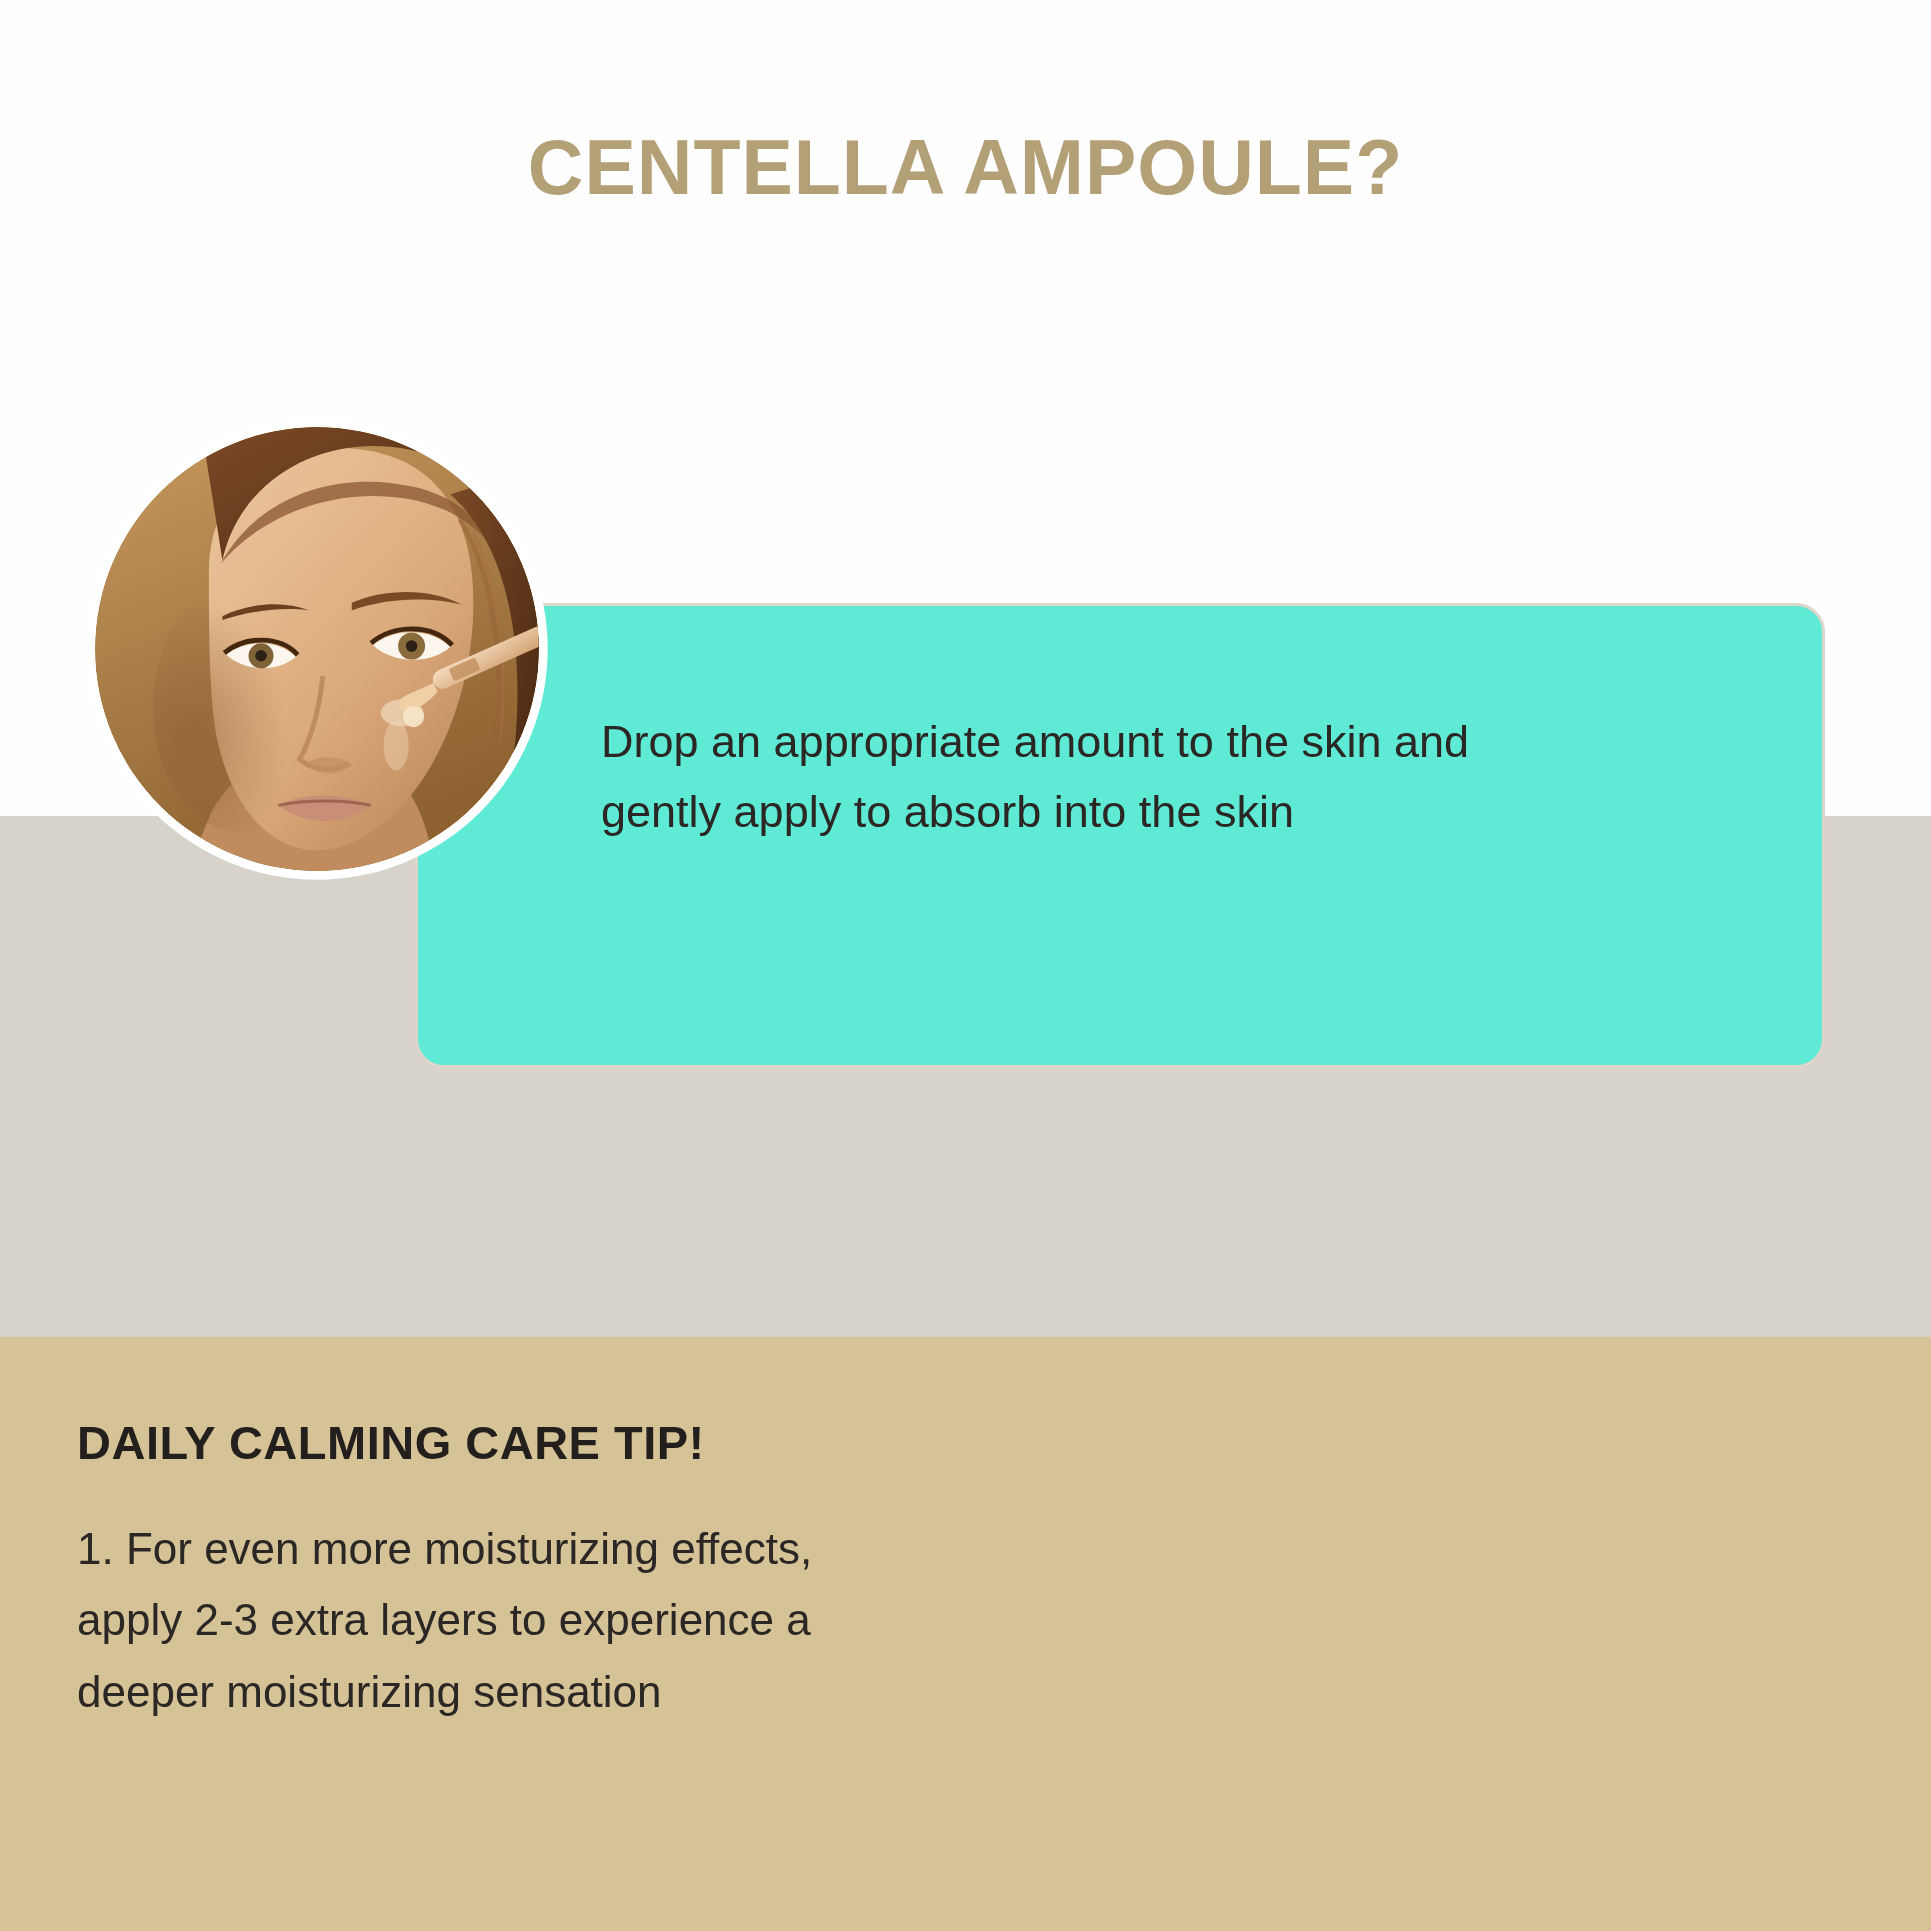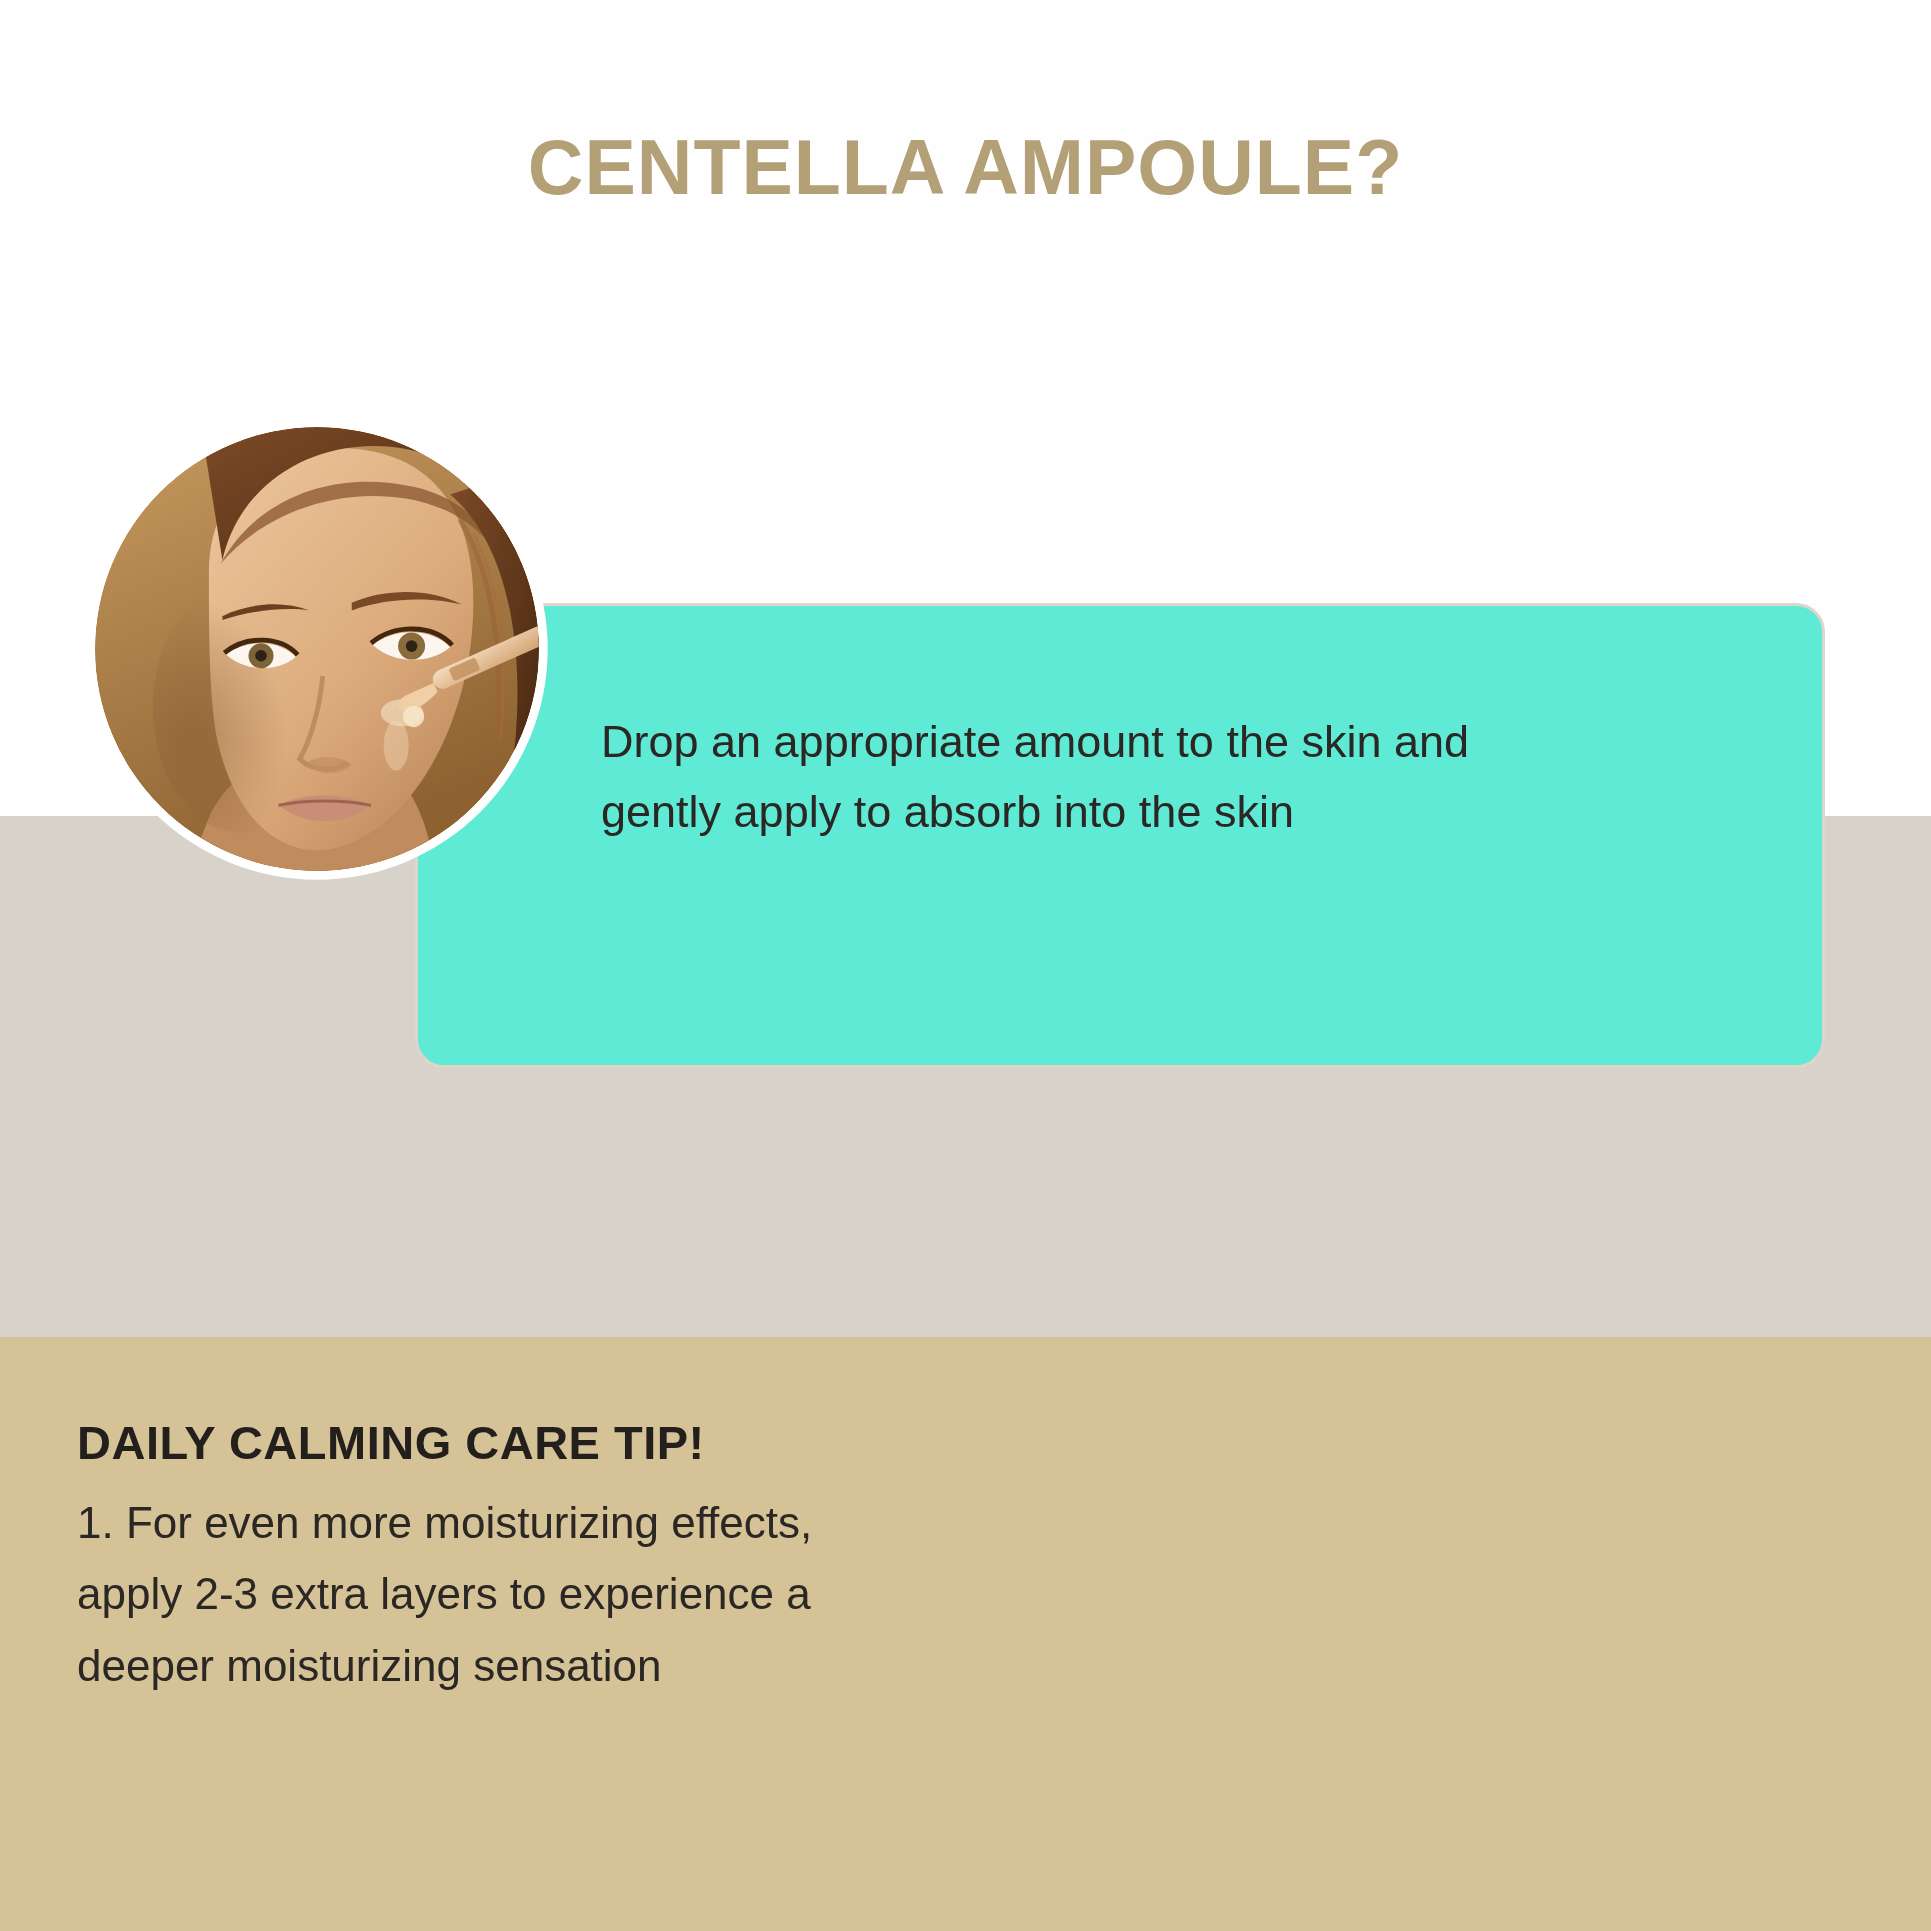--- a/index.html
+++ b/index.html
@@ -122,21 +122,21 @@
     position: absolute;
     left: 77px;
     top: 1415px;
     width: 1786px;
   }
   .tip-heading {
     font-size: 47px;
     font-weight: 800;
     letter-spacing: 0.5px;
     color: #231f1c;
-    margin: 0 0 17px 0;
+    margin: 0 0 43px 0;
   }
   .tip-cols {
     display: flex;
   }
   .tip-col {
     width: 830px;
     font-size: 44px;
     line-height: 1.62;
     color: #2a2724;
     font-weight: 400;

